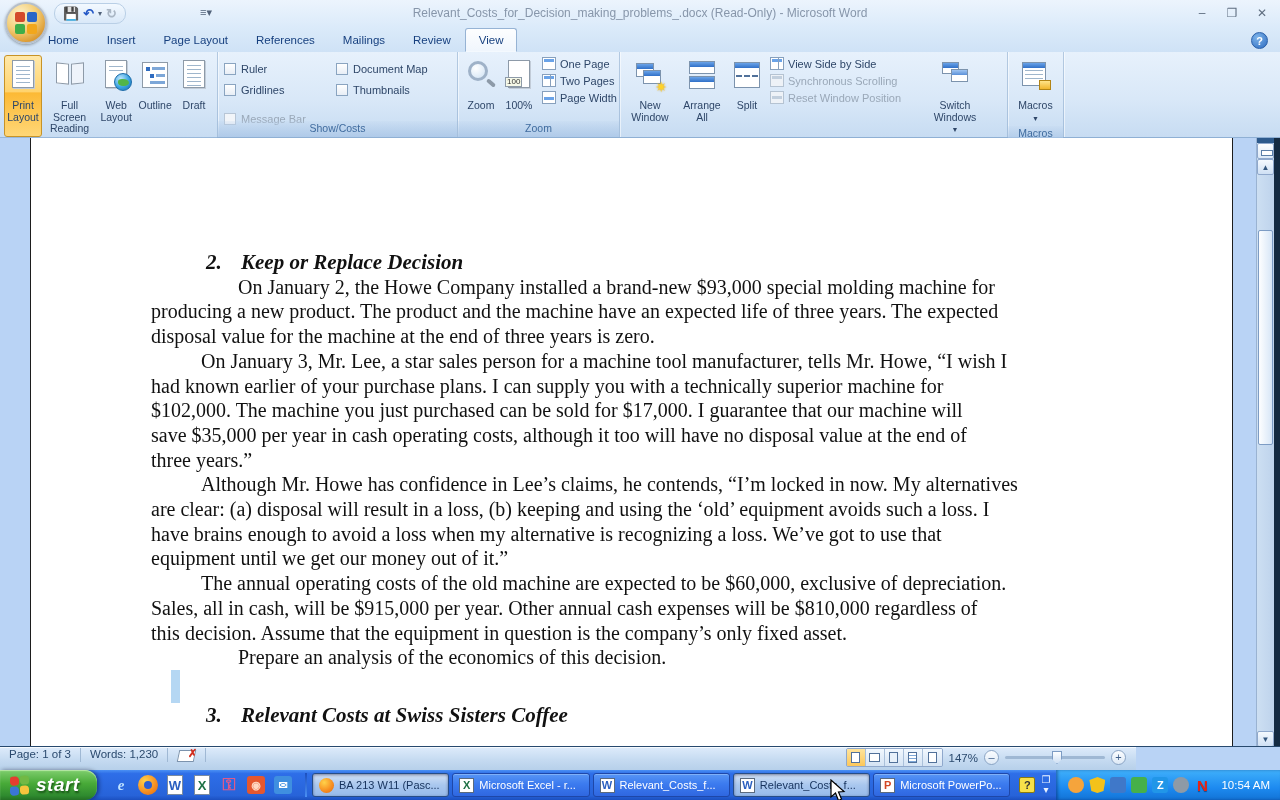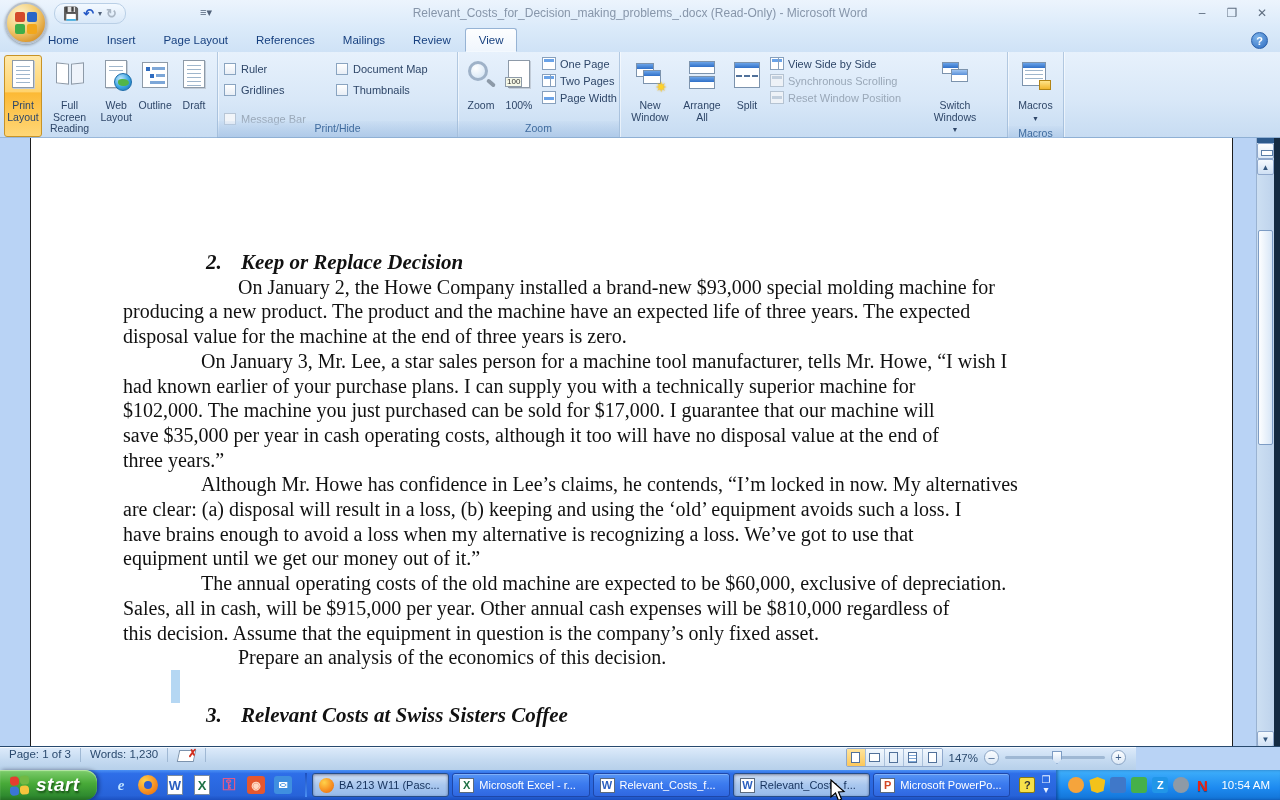--- a/index.html
+++ b/index.html
@@ -99,21 +99,21 @@
   .chk.dis .box { border-color:#b8c6d6; background:#f2f5f9; }
 
   
   .doc-area { position:absolute; top:138px; left:0; width:1280px; height:609px; background:#b9d3f5;
     border-bottom:1px solid #27496e; overflow:hidden; }
   .doc-page { position:absolute; left:30px; top:0; width:1203px; height:609px; background:#fff;
     border-left:1px solid #1d1d1d; border-right:1px solid #1d1d1d; overflow:hidden;
     padding-top:112px; }
   .doc-line { font-family:"Liberation Serif", serif; font-size:20px; line-height:24.7px;
     white-space:nowrap; color:#111; }
-  .doc-line.b { margin-left:92px; }
+  .doc-line.b { margin-left:120px; }
   .doc-line.f { margin-left:170px; }
   .doc-line.d { margin-left:207px; }
   .doc-line.h { margin-left:175px; font-weight:bold; font-style:italic; font-size:21px; }
   .doc-line.h .hnum { display:inline-block; width:35px; font-style:italic; }
   .selbar { margin-left:140px; width:9px; height:33px; background:#b5d7f3; }
 
   .vscroll { position:absolute; left:1256px; top:0; width:18px; height:609px;
     background:linear-gradient(90deg,#cddff2,#bed3ec); border-left:1px solid #9ab3d2; }
   .vs-split { height:5px; background:#2d5a8c; }
   .vs-btn { height:16px; background:linear-gradient(#f4f9fe,#cfe0f4); border:1px solid #8fa8cc;
@@ -312,21 +312,21 @@
         </div>
       <div class="chk">
           <span class="box"></span>
           <span>Thumbnails</span>
         </div>
       <div class="chk dis">
           <span class="box"></span>
           <span>Message Bar</span>
         </div>
     </div>
-    <div class="rgroup-label">Print/Hide</div>
+    <div class="rgroup-label">Show/Costs</div>
   </div>
 
   <div class="rgroup" style="width:162px">
     <div class="rgroup-body">
       <div class="bigbtn" style="width:44px">
         <span class="bicon">
             <span class="magic"></span>
           </span>
         <span class="cap">Zoom</span>
       </div>

